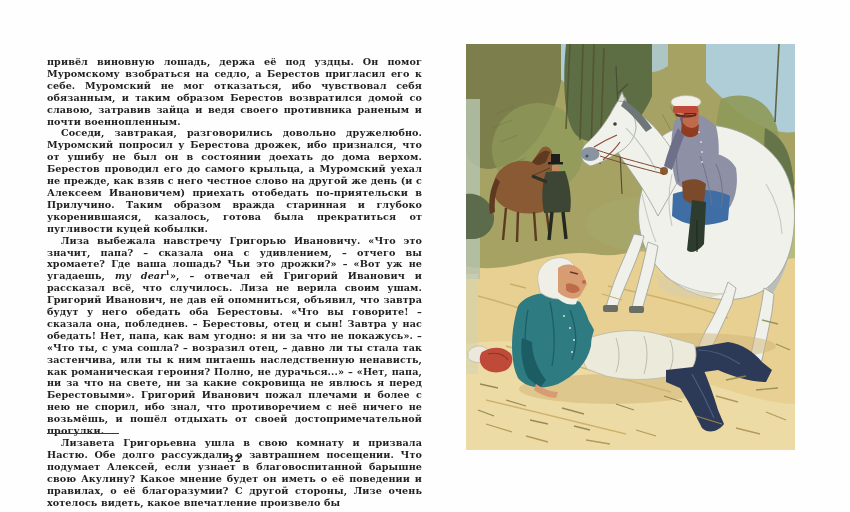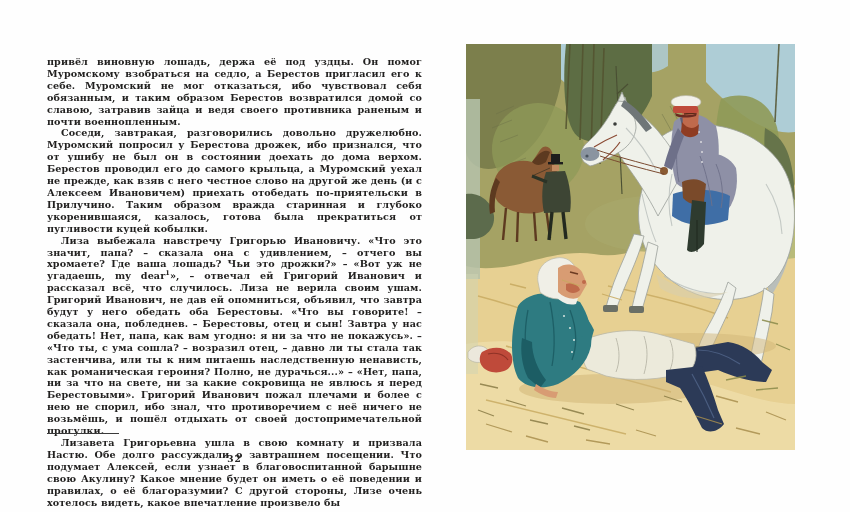--- a/index.html
+++ b/index.html
@@ -8,21 +8,21 @@
     font-family:"DejaVu Serif","Liberation Serif",serif;
   }
   
   .text-col{
     position:absolute;left:47px;top:56px;width:375px;
     font-size:9.6px;line-height:11.9px;font-weight:600;color:#222120;
     text-align:justify;letter-spacing:.1px;
   }
   .text-col p{margin:0;padding:0;}
   .text-col p.indent{text-indent:14px;}
-  .dear{}
+  .dear{font-style:italic;}
   .fnref{vertical-align:super;font-size:6.5px;line-height:0;}
   .footnote{
     position:absolute;left:47px;top:433px;width:375px;
     font-size:8.6px;line-height:11px;font-weight:600;color:#222120;
   }
   .footnote .rule{width:72px;border-top:1px solid #3a3a3a;margin-bottom:3px;}
   .footnote .fn-body{padding-left:14px;}
   .fn-lang{font-style:italic;}
   .page-num{
     position:absolute;left:47px;top:454px;width:375px;text-align:center;

